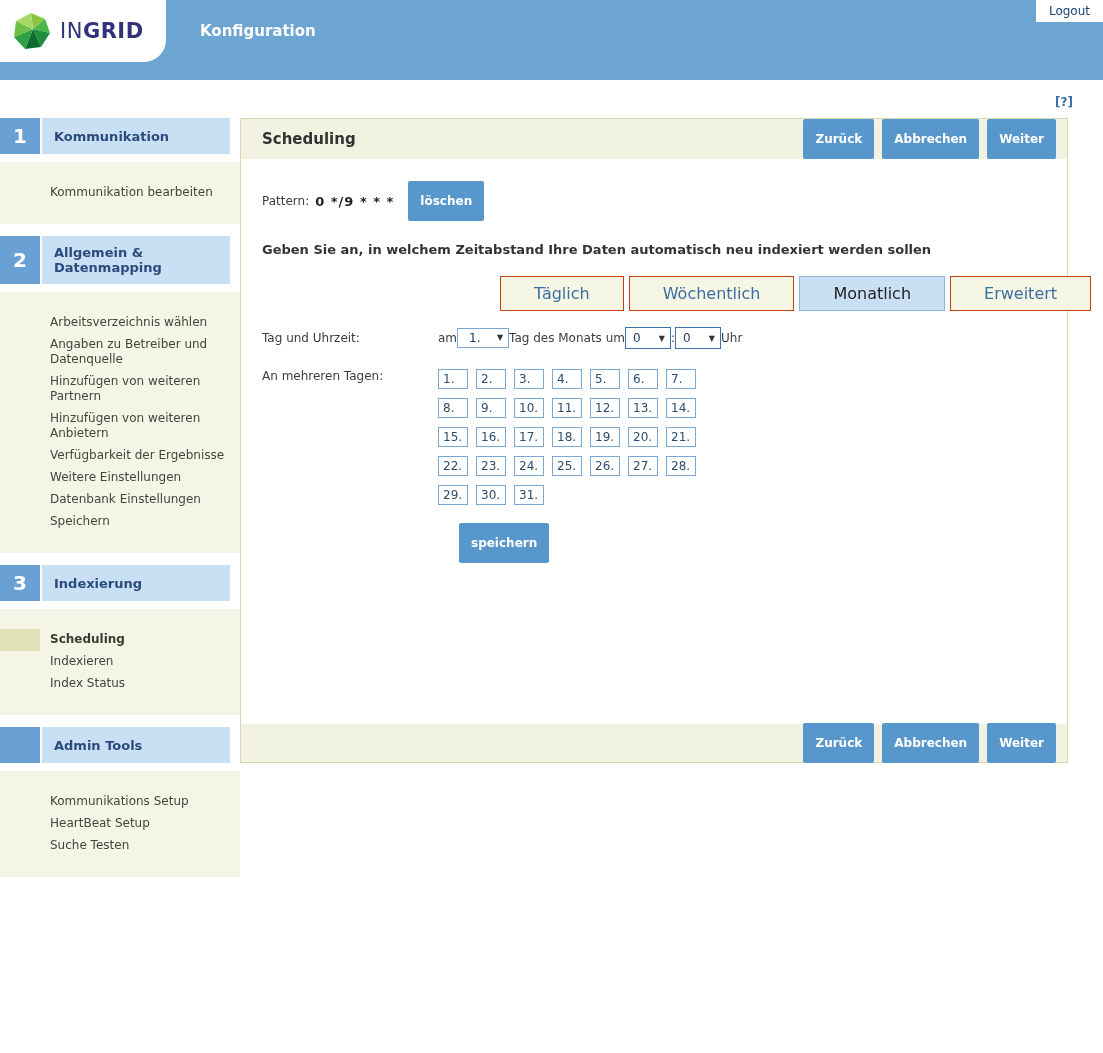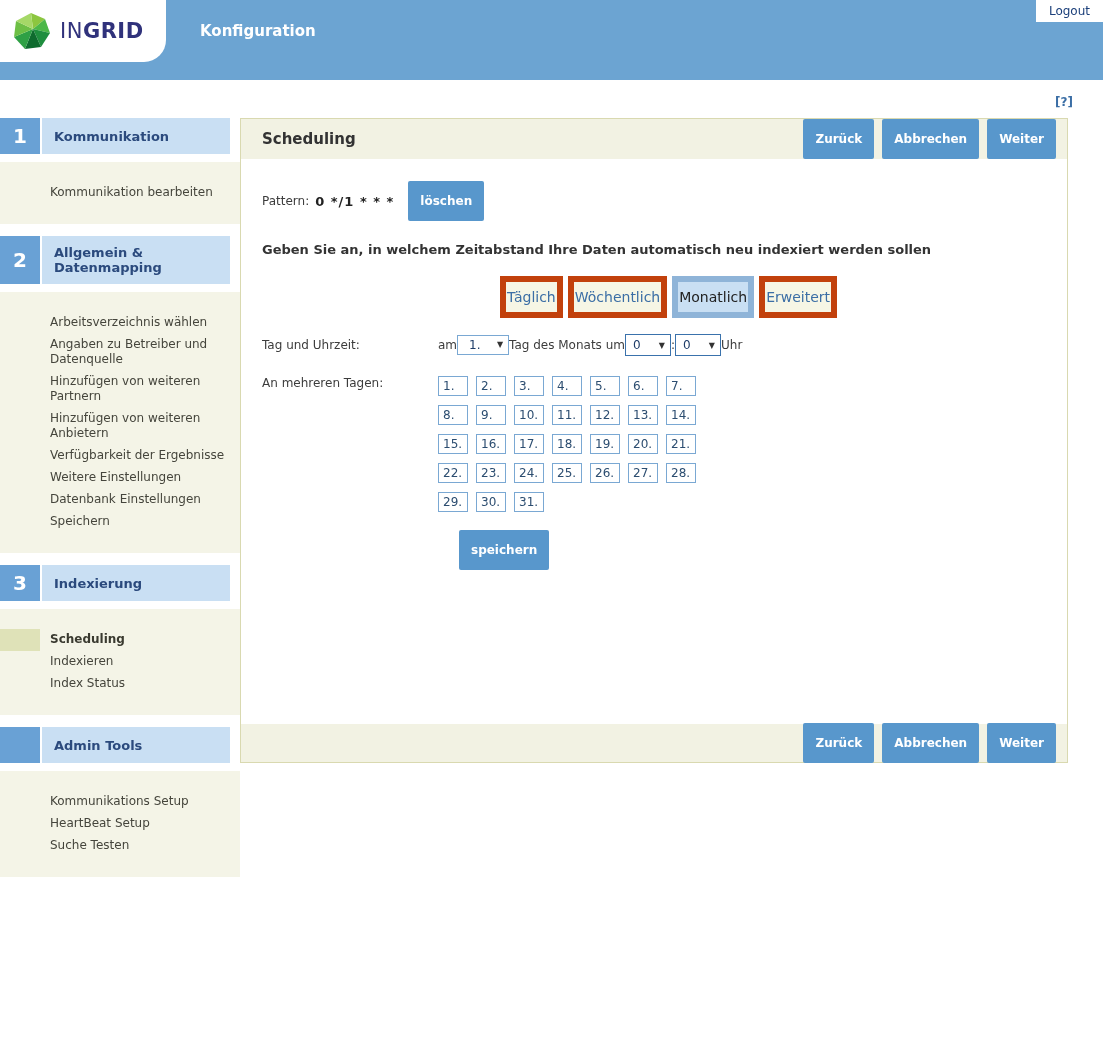--- a/index.html
+++ b/index.html
@@ -46,22 +46,22 @@
   .panel-header h1{font-size:15px;color:#333;margin:0 0 0 21px;flex:1;font-weight:bold}
   .nav-btns{display:flex;gap:8px;margin-right:11px}
   .btn{background:var(--accent-blue);color:#fff;font-weight:bold;font-size:12px;border:none;
     padding:13px 12px;border-radius:2px;cursor:pointer;font-family:inherit}
   .panel-body{height:565px;position:relative}
   .pattern-row{display:flex;align-items:center;padding:22px 0 0 21px}
   .pattern-row b{margin-left:6px;color:#222;font-size:13px;letter-spacing:1px}
   .pattern-row .btn{margin-left:14px}
   .instruction{margin:21px 0 0 21px;font-size:13px;font-weight:bold;color:#333}
   .tabs{display:flex;gap:5px;margin:19px 0 0 259px}
-  .tab{background:#F6F6E5;border:6px solid #c2410c;color:var(--link-blue);font-size:14px;
-    padding:7px 1px;cursor:pointer;font-family:inherit}
+  .tab{background:#F6F6E5;border:1px solid #c2410c;color:var(--link-blue);font-size:16px;
+    padding:7px 33px;cursor:pointer;font-family:inherit}
   .tab.selected{background:var(--light-blue);border-color:#8FB4D8;color:#222}
   .form-row{display:flex;margin-top:16px;align-items:flex-start}
   .flabel{flex:0 0 197px;padding-left:21px;padding-top:4px}
   .controls{display:flex;align-items:center;height:22px}
   .sel{display:inline-flex;align-items:center;border:1px solid #3A72AC;height:22px;background:#fff}
   .sel select{appearance:none;-webkit-appearance:none;border:none;background:transparent;
     font-size:12px;color:#1E3C68;padding:0 0 0 7px;height:20px;width:100%;
     font-family:inherit;outline:none;cursor:pointer}
   .sel .arr{font-size:8px;color:#333;padding-right:5px;pointer-events:none}
   .sel.day{width:52px}
@@ -143,21 +143,21 @@
     <h1>Scheduling</h1>
     <div class="nav-btns" id="nav-top">
         <button class="btn">Zurück</button>
         <button class="btn">Abbrechen</button>
         <button class="btn">Weiter</button>
       </div>
   </div>
   <div class="panel-body">
     <div class="pattern-row">
       <span>Pattern:</span>
-      <b>0 */1 * * *</b>
+      <b>0 */9 * * *</b>
       <button class="btn">löschen</button>
     </div>
     <p class="instruction">Geben Sie an, in welchem Zeitabstand Ihre Daten automatisch neu indexiert werden sollen</p>
     <div class="tabs" id="tabs">
         <button class="tab">Täglich</button>
         <button class="tab">Wöchentlich</button>
         <button class="tab selected">Monatlich</button>
         <button class="tab">Erweitert</button>
       </div>
 

